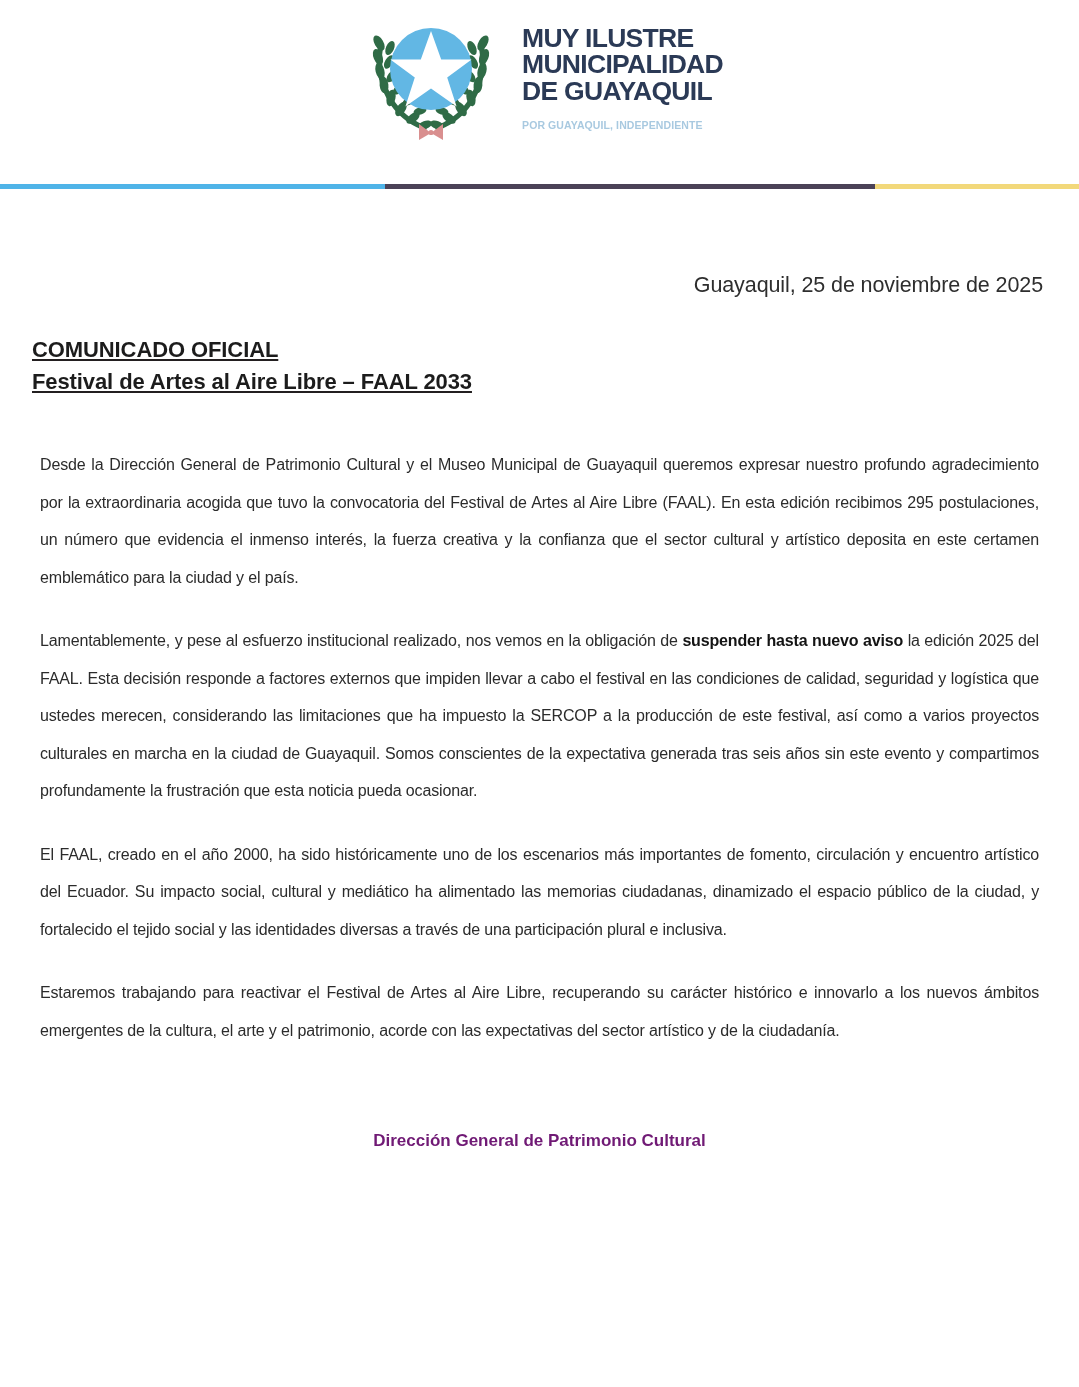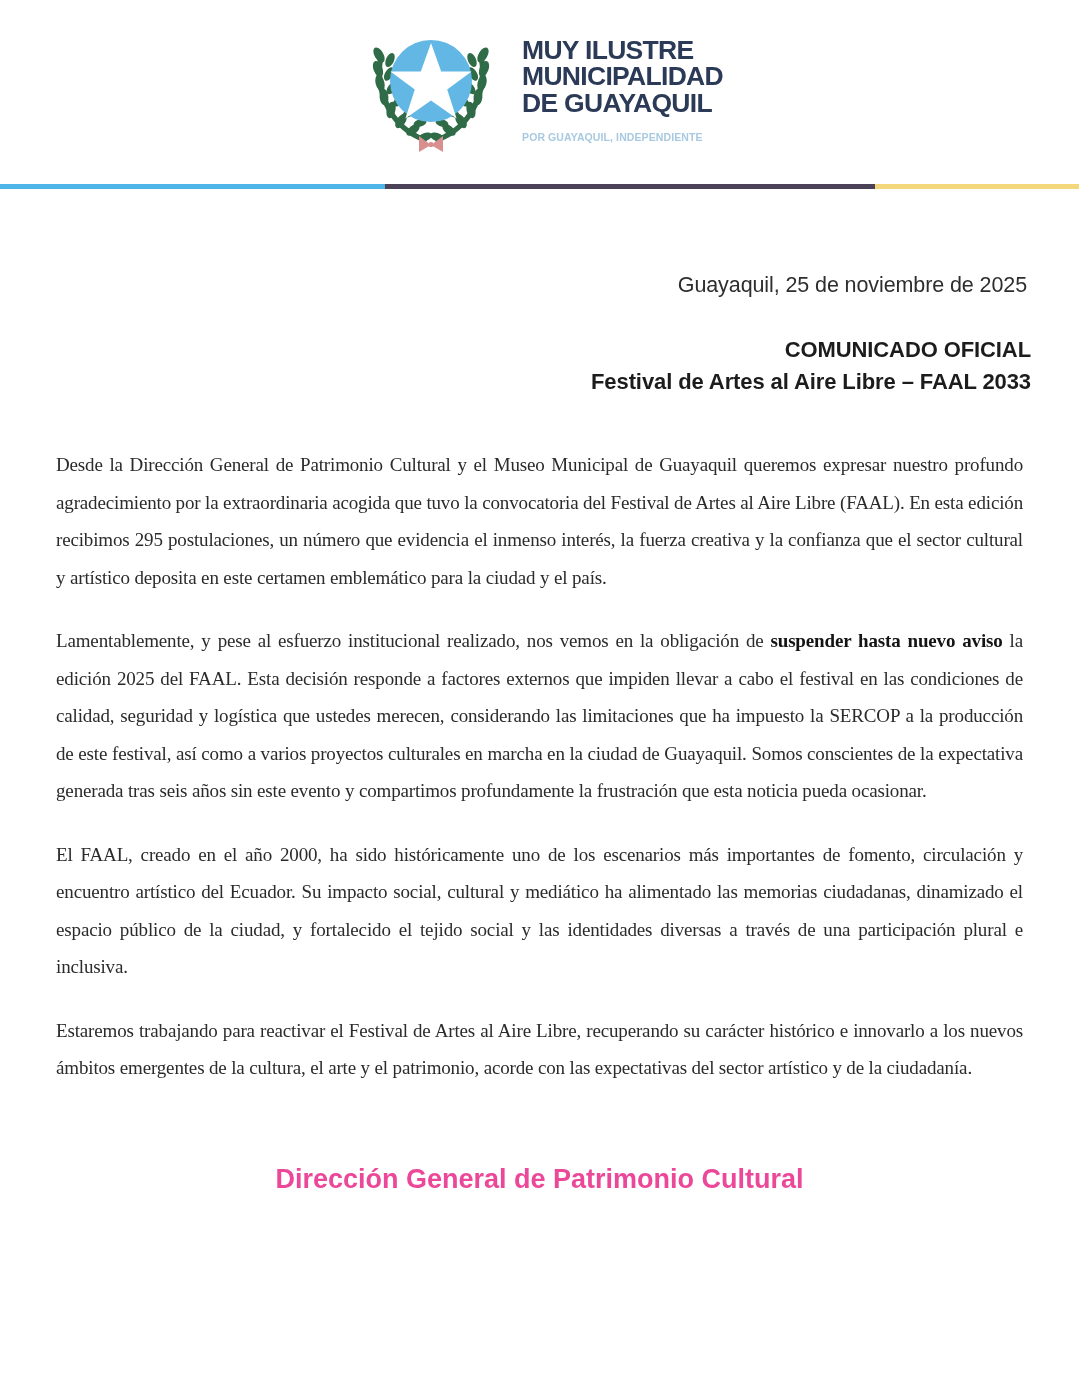--- a/index.html
+++ b/index.html
@@ -20,21 +20,21 @@
   
   .letterhead {
     width: 100%;
     height: 178px;
     position: relative;
     background: #ffffff;
   }
   .brand-lockup {
     position: absolute;
     left: 0; right: 0;
-    top: 24px;
+    top: 12px;
     display: flex;
     align-items: center;
     justify-content: center;
     gap: 16px;
   }
   .crest {
     width: 150px;
     height: 130px;
     flex: 0 0 auto;
     display: block;
@@ -76,75 +76,75 @@
   .rule-seg {
     height: 5px;
     display: block;
   }
   .rule-blue   { width: 385px; background: #4fb4e8; }
   .rule-purple { width: 490px; background: #4b4257; }
   .rule-yellow { flex: 1 1 auto; background: #f2d87a; }
 
   
   .sheet {
-    padding: 0 48px;
+    padding: 0 32px;
     box-sizing: border-box;
   }
   .date-line {
     text-align: right;
     font-size: 21.5px;
     line-height: 30px;
     color: #2e2e2e;
     margin-top: 76px;
     padding-right: 4px;
     letter-spacing: -0.1px;
   }
   .title-block {
-    text-align: right;
+    text-align: left;
     margin-top: 34px;
+    text-decoration: underline;
   }
   .title-main,
   .title-sub {
     font-weight: 700;
     font-size: 22px;
     line-height: 32px;
     letter-spacing: -0.1px;
     color: #1c1c1c;
   }
   .prose {
     margin-top: 48px;
   }
   .para {
-    font-size: 19px;
+    font-size: 16px;
     line-height: 37.5px;
     text-align: justify;
     text-justify: inter-word;
     color: #2b2b2b;
     margin: 0 0 26px 0;
     letter-spacing: -0.15px;
     padding: 0 8px 0 8px;
-    font-family: Liberation Serif, serif;
   }
   .para:last-child { margin-bottom: 12px; }
   .para strong { font-weight: 700; color: #141414; }
 
   .signoff {
     text-align: center;
     margin-top: 76px;
   }
   .signoff-line1 {
     font-size: 21px;
     line-height: 31px;
     color: #2e2e2e;
   }
   .signoff-line2 {
-    font-size: 27px;
+    font-size: 17px;
     line-height: 32px;
     font-weight: 700;
-    color: #ec4899;
+    color: #701a75;
   }
 </style>
 </head>
 <body>
 
 <header class="letterhead">
   <div class="brand-lockup">
 
     <svg class="crest" viewBox="0 0 150 130" aria-hidden="true">
 

